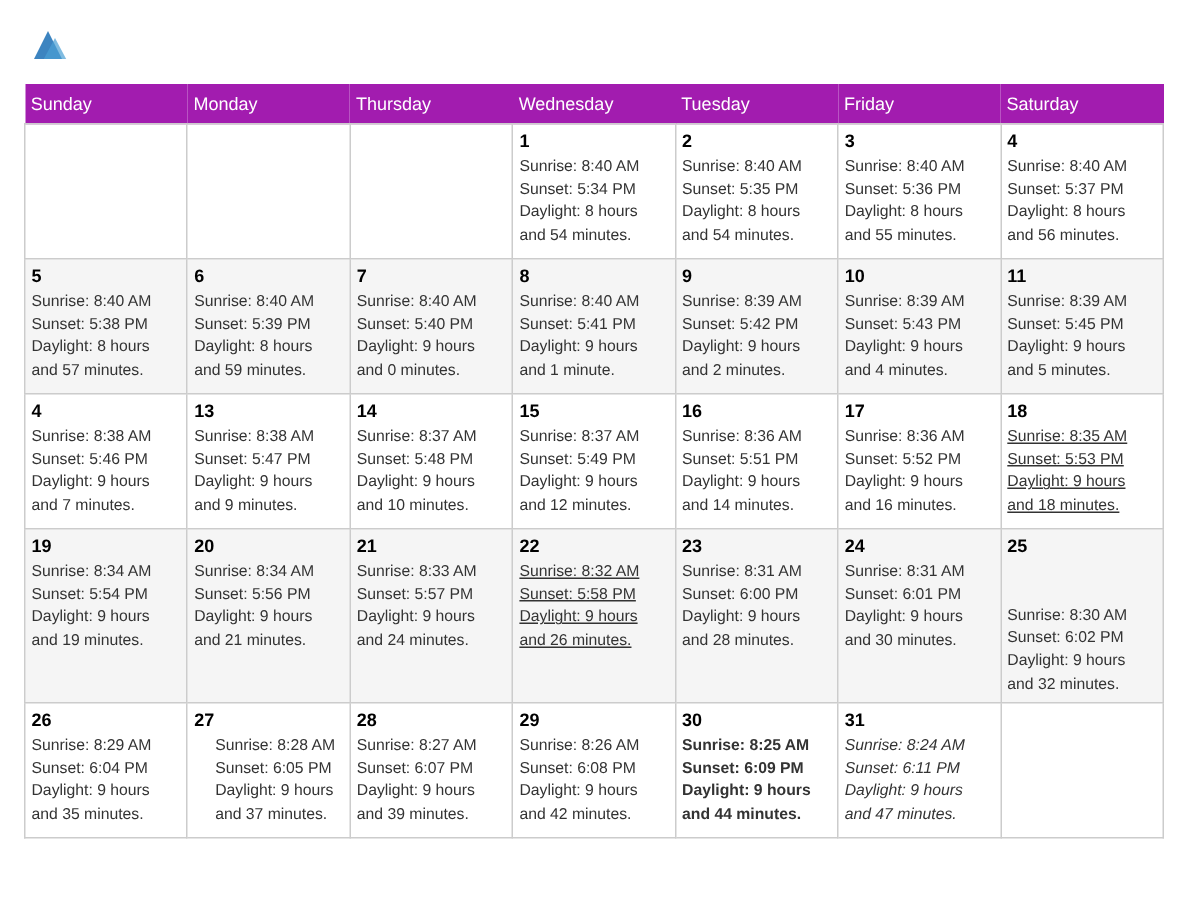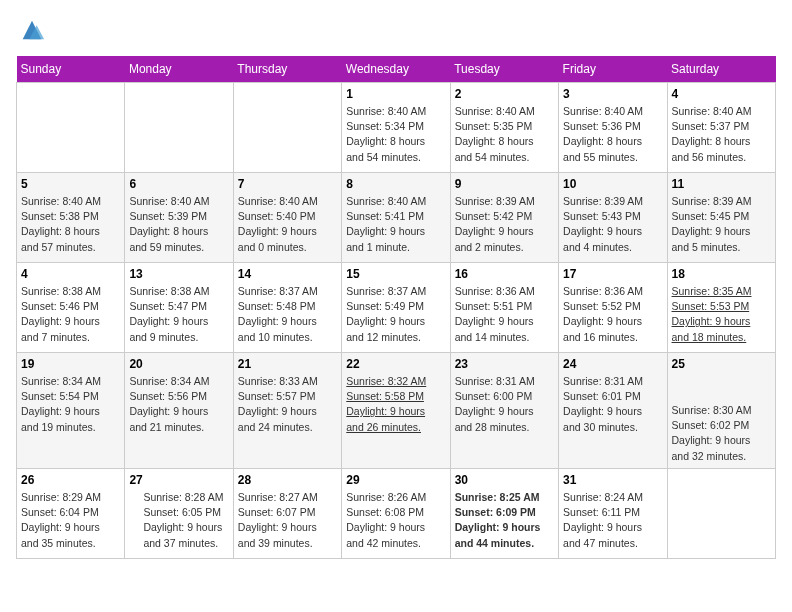--- a/index.html
+++ b/index.html
@@ -340,21 +340,21 @@
         </td>
         <td>
           <div class="day-number">30</div>
           <div class="day-info" style="white-space: pre-line; font-weight: bold;">Sunrise: 8:25 AM
 Sunset: 6:09 PM
 Daylight: 9 hours
 and 44 minutes.</div>
         </td>
         <td>
           <div class="day-number">31</div>
-          <div class="day-info" style="white-space: pre-line;">Sunrise: 8:24 AM
+          <div class="day-info" style="white-space: pre-line; font-style: italic;">Sunrise: 8:24 AM
 Sunset: 6:11 PM
 Daylight: 9 hours
 and 47 minutes.</div>
         </td>
         <td class="empty-cell"></td>
       </tr>
     </tbody>
 </table>
 
 </body></html>

